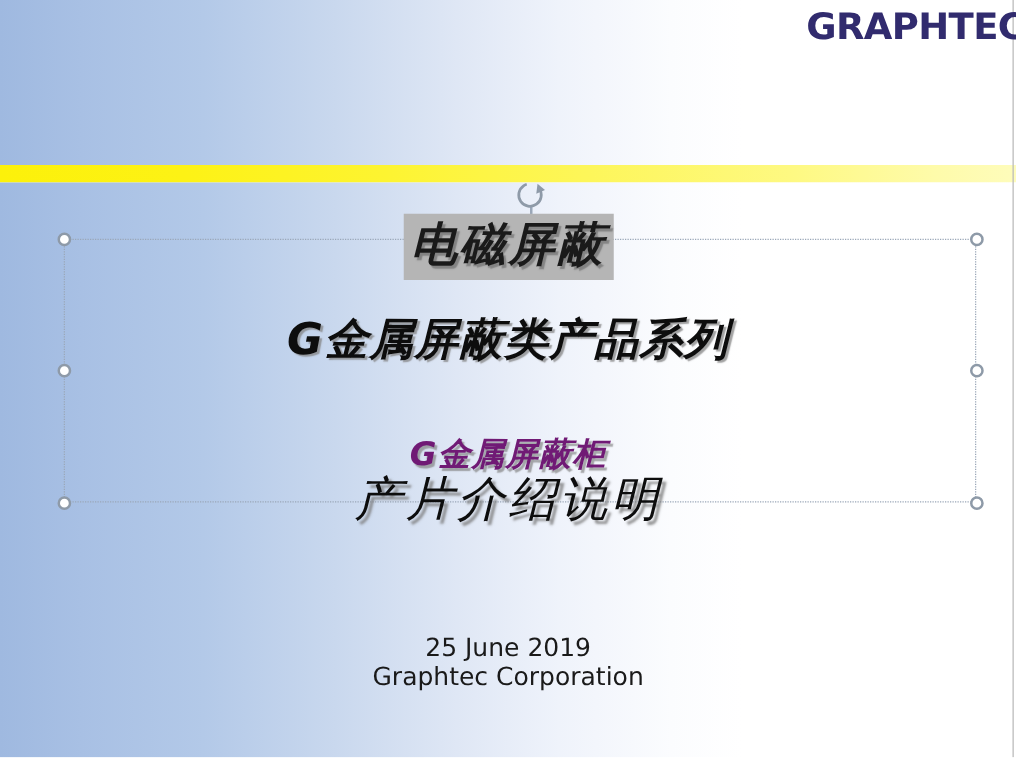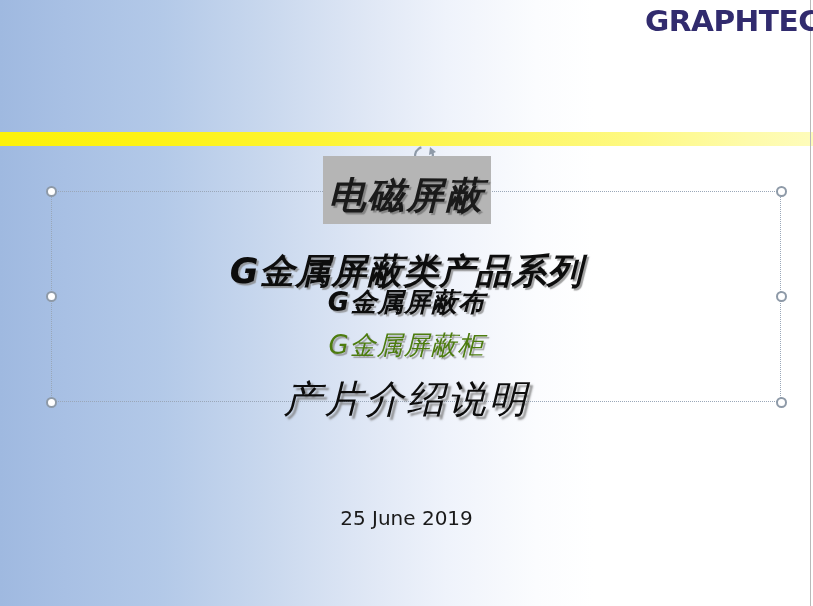--- a/index.html
+++ b/index.html
@@ -130,21 +130,21 @@
   .line-1 {
     top: 171px;
     font-size: 37px;
     font-weight: bold;
     font-style: italic;
     color: #1a1a1a;
     letter-spacing: 2px;
   }
   .line-1 .hl {
     background: #b5b5b5;
-    padding: 18px 6px 7px 6px;
+    padding: 3px 6px 7px 6px;
     text-shadow: 2px 2px 1px rgba(90,90,90,0.55);
   }
 
   .line-2 {
     top: 248px;
     font-size: 35px;
     font-weight: bold;
     font-style: italic;
     color: #0d0d0d;
     letter-spacing: 1px;
@@ -155,25 +155,25 @@
     top: 285px;
     font-size: 26px;
     font-weight: bold;
     font-style: italic;
     color: #0d0d0d;
     letter-spacing: 1px;
     text-shadow: 2px 2px 1px rgba(130,130,130,0.7);
   }
 
   .line-4 {
-    top: 328px;
+    top: 346px;
     font-size: 26px;
-    font-weight: normal;
-    font-style: italic;
-    color: #4d7c0f;
+    font-weight: bold;
+    font-style: italic;
+    color: #701a75;
     letter-spacing: 1px;
     text-shadow: 2px 2px 1px rgba(130,130,130,0.7);
   }
 
   .line-5 {
     top: 374px;
     font-size: 38px;
     font-weight: normal;
     font-style: italic;
     font-family: "DejaVu Serif", serif;
@@ -223,23 +223,23 @@
     <div class="handle h-bl"></div>
     <div class="handle h-br"></div>
   </div>
 
   <div class="txt-line line-1">
     <span class="hl">电磁屏蔽</span>
   </div>
 
   <div class="txt-line line-2">G金属屏蔽类产品系列</div>
 
-  <div class="txt-line line-3">G金属屏蔽布</div>
 
   <div class="txt-line line-4">G金属屏蔽柜</div>
 
   <div class="txt-line line-5">产片介绍说明</div>
 
   <div class="footer">
     <div>25 June 2019</div>
+    <div>Graphtec Corporation</div>
   </div>
 
 </div>
 
 </body></html>

